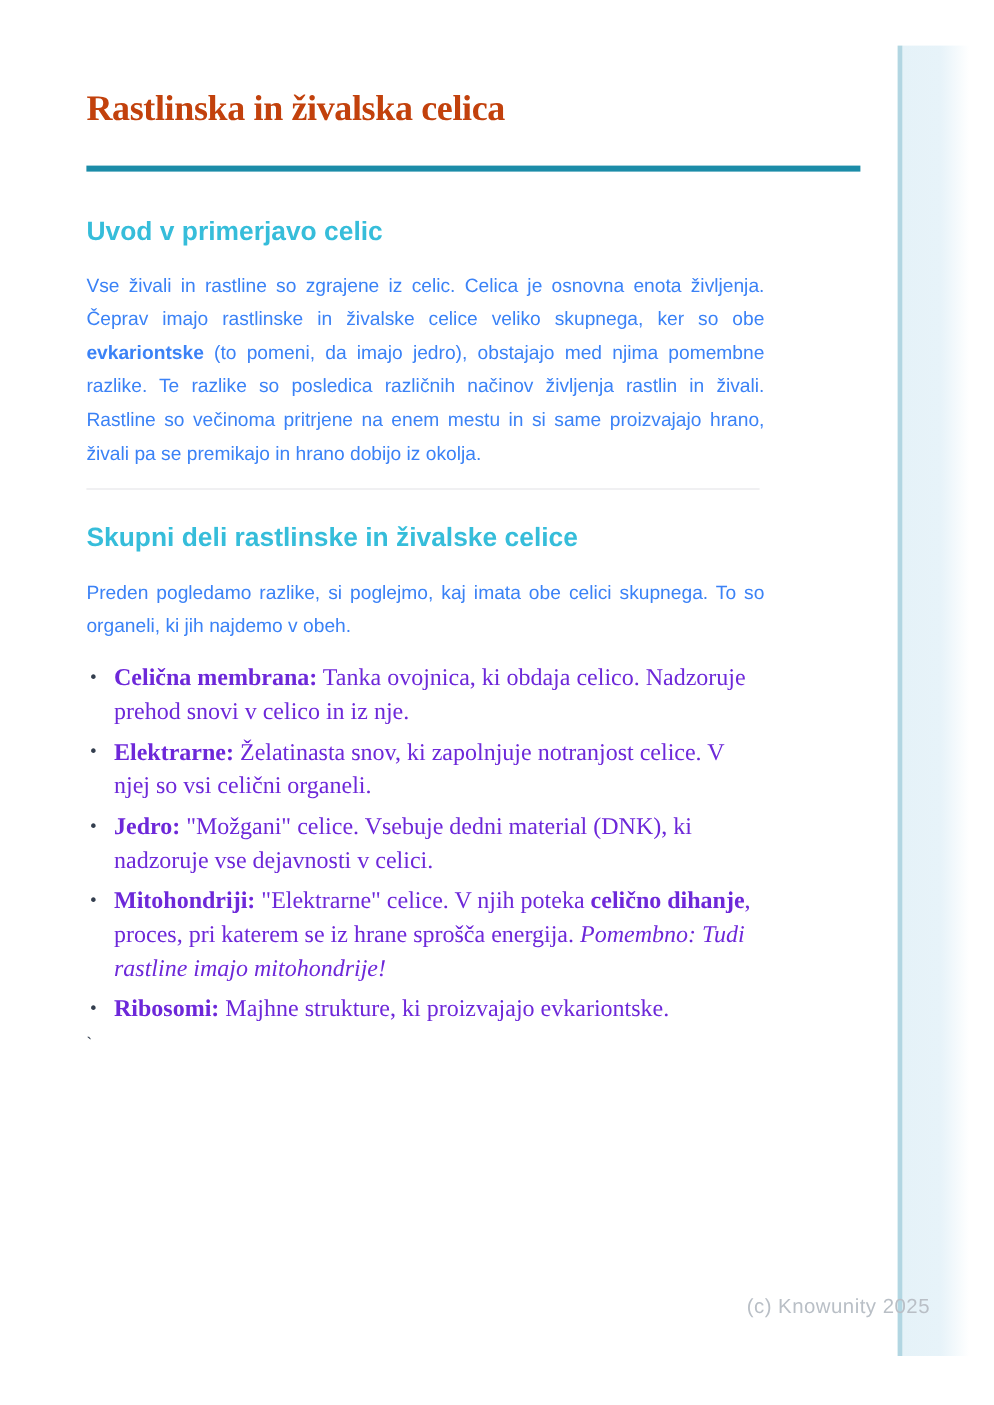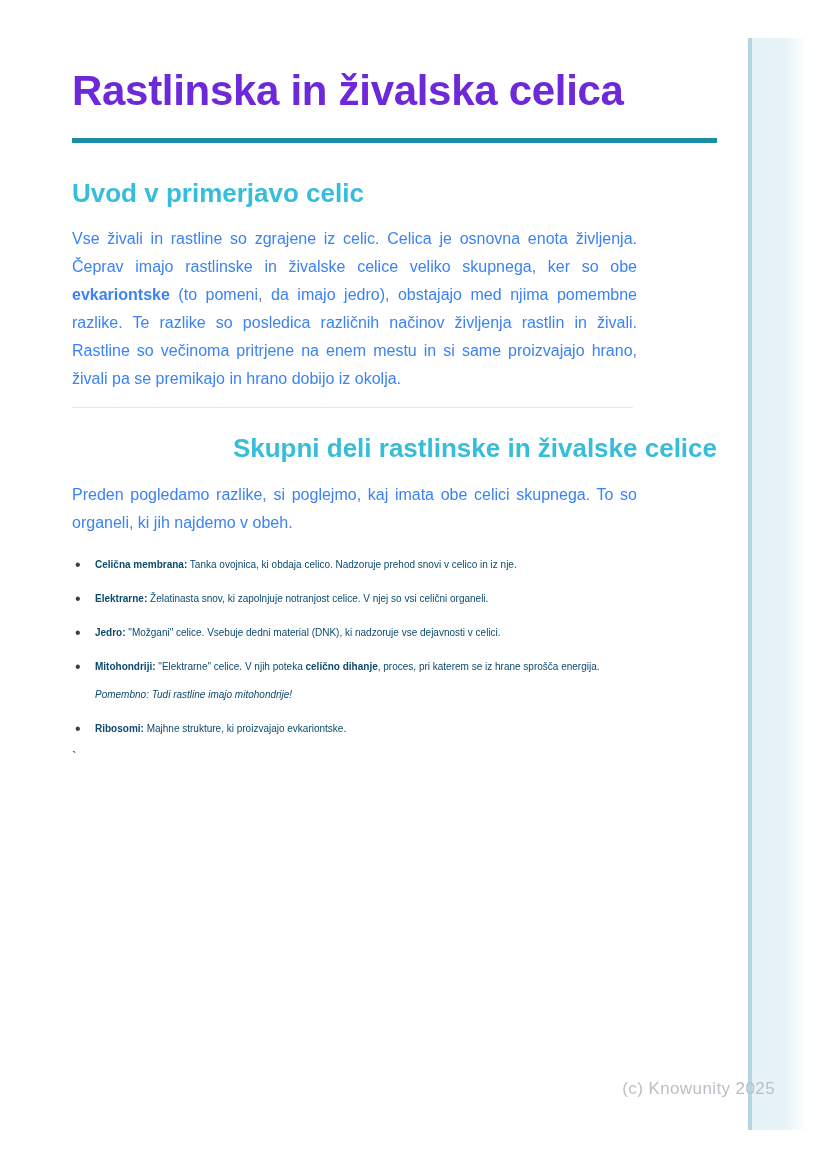--- a/index.html
+++ b/index.html
@@ -19,40 +19,41 @@
     z-index: 1;
   }
   .content {
     position: absolute;
     left: 72px; top: 72px;
     width: 645px;
     z-index: 2;
     color: #333e4e;
   }
   h1.doc-title {
-    font-size: 42px;
+    font-size: 30px;
     line-height: 38px;
     font-weight: 800;
     letter-spacing: -0.3px;
-    color: #6d28d9;
+    color: #c2410c;
+    font-family: Liberation Serif, serif;
   }
   .title-rule {
     width: 645px; height: 5px;
     background: #1b8ca8;
     margin-top: 28px;
     border: none;
   }
   h2.section-heading {
-    font-size: 26px;
+    font-size: 22px;
     line-height: 24px;
     font-weight: 700;
     color: #36bdda;
   }
   .heading-intro { margin-top: 38px; }
-  .heading-common { margin-top: 28px; text-align: right; }
+  .heading-common { margin-top: 28px; }
   p.body-par {
     width: 565px;
     font-size: 16px;
     line-height: 28px;
     text-align: justify;
     color: #3b82f6;
   }
   .par-intro { margin-top: 20px; }
   .par-common { margin-top: 21px; }
   .section-divider {
@@ -62,24 +63,25 @@
     margin-top: 14px;
   }
   ul.organelles-list {
     margin-top: 14px;
     list-style: none;
     width: 560px;
   }
   ul.organelles-list li {
     position: relative;
     padding-left: 23px;
-    font-size: 10px;
+    font-size: 20px;
     line-height: 28px;
     margin-bottom: 6px;
-    color: #0c4a6e;
+    color: #6d28d9;
+    font-family: Liberation Serif, serif;
   }
   ul.organelles-list li::before {
     content: "\2022";
     position: absolute;
     left: 3px;
     top: 0;
     color: #333e4e;
     font-size: 16px;
   }
   b { font-weight: 700; }

